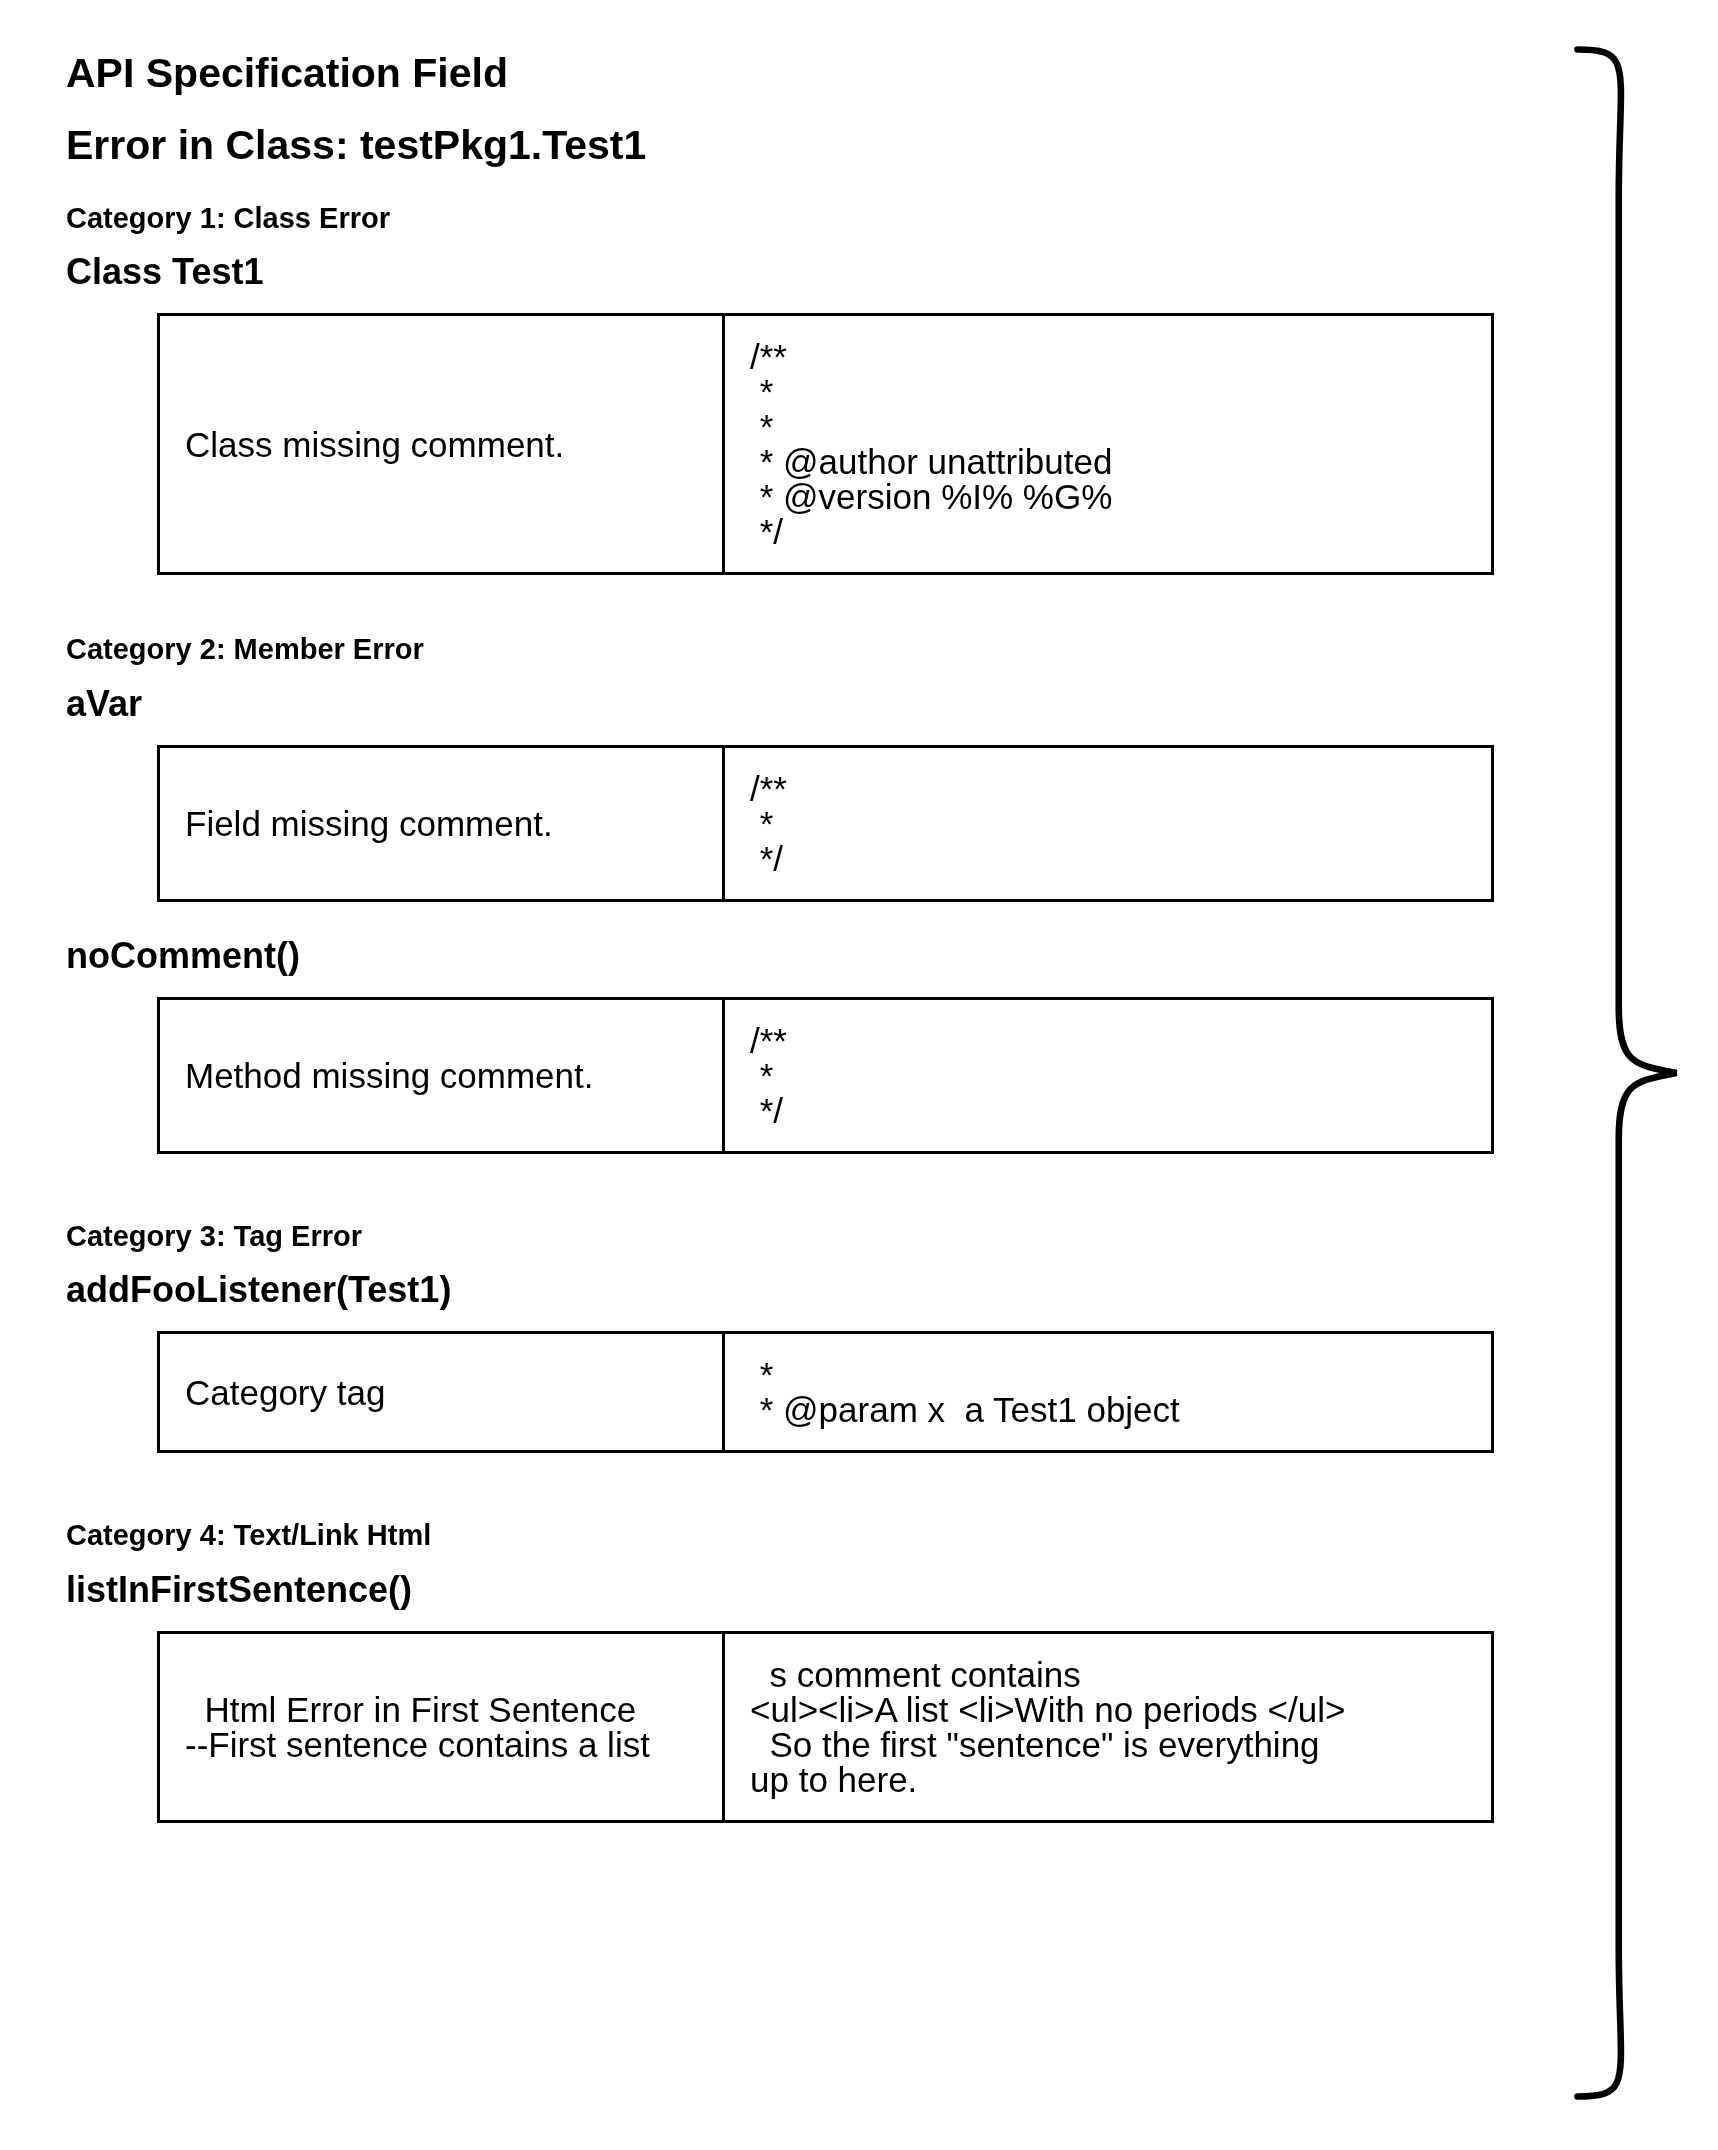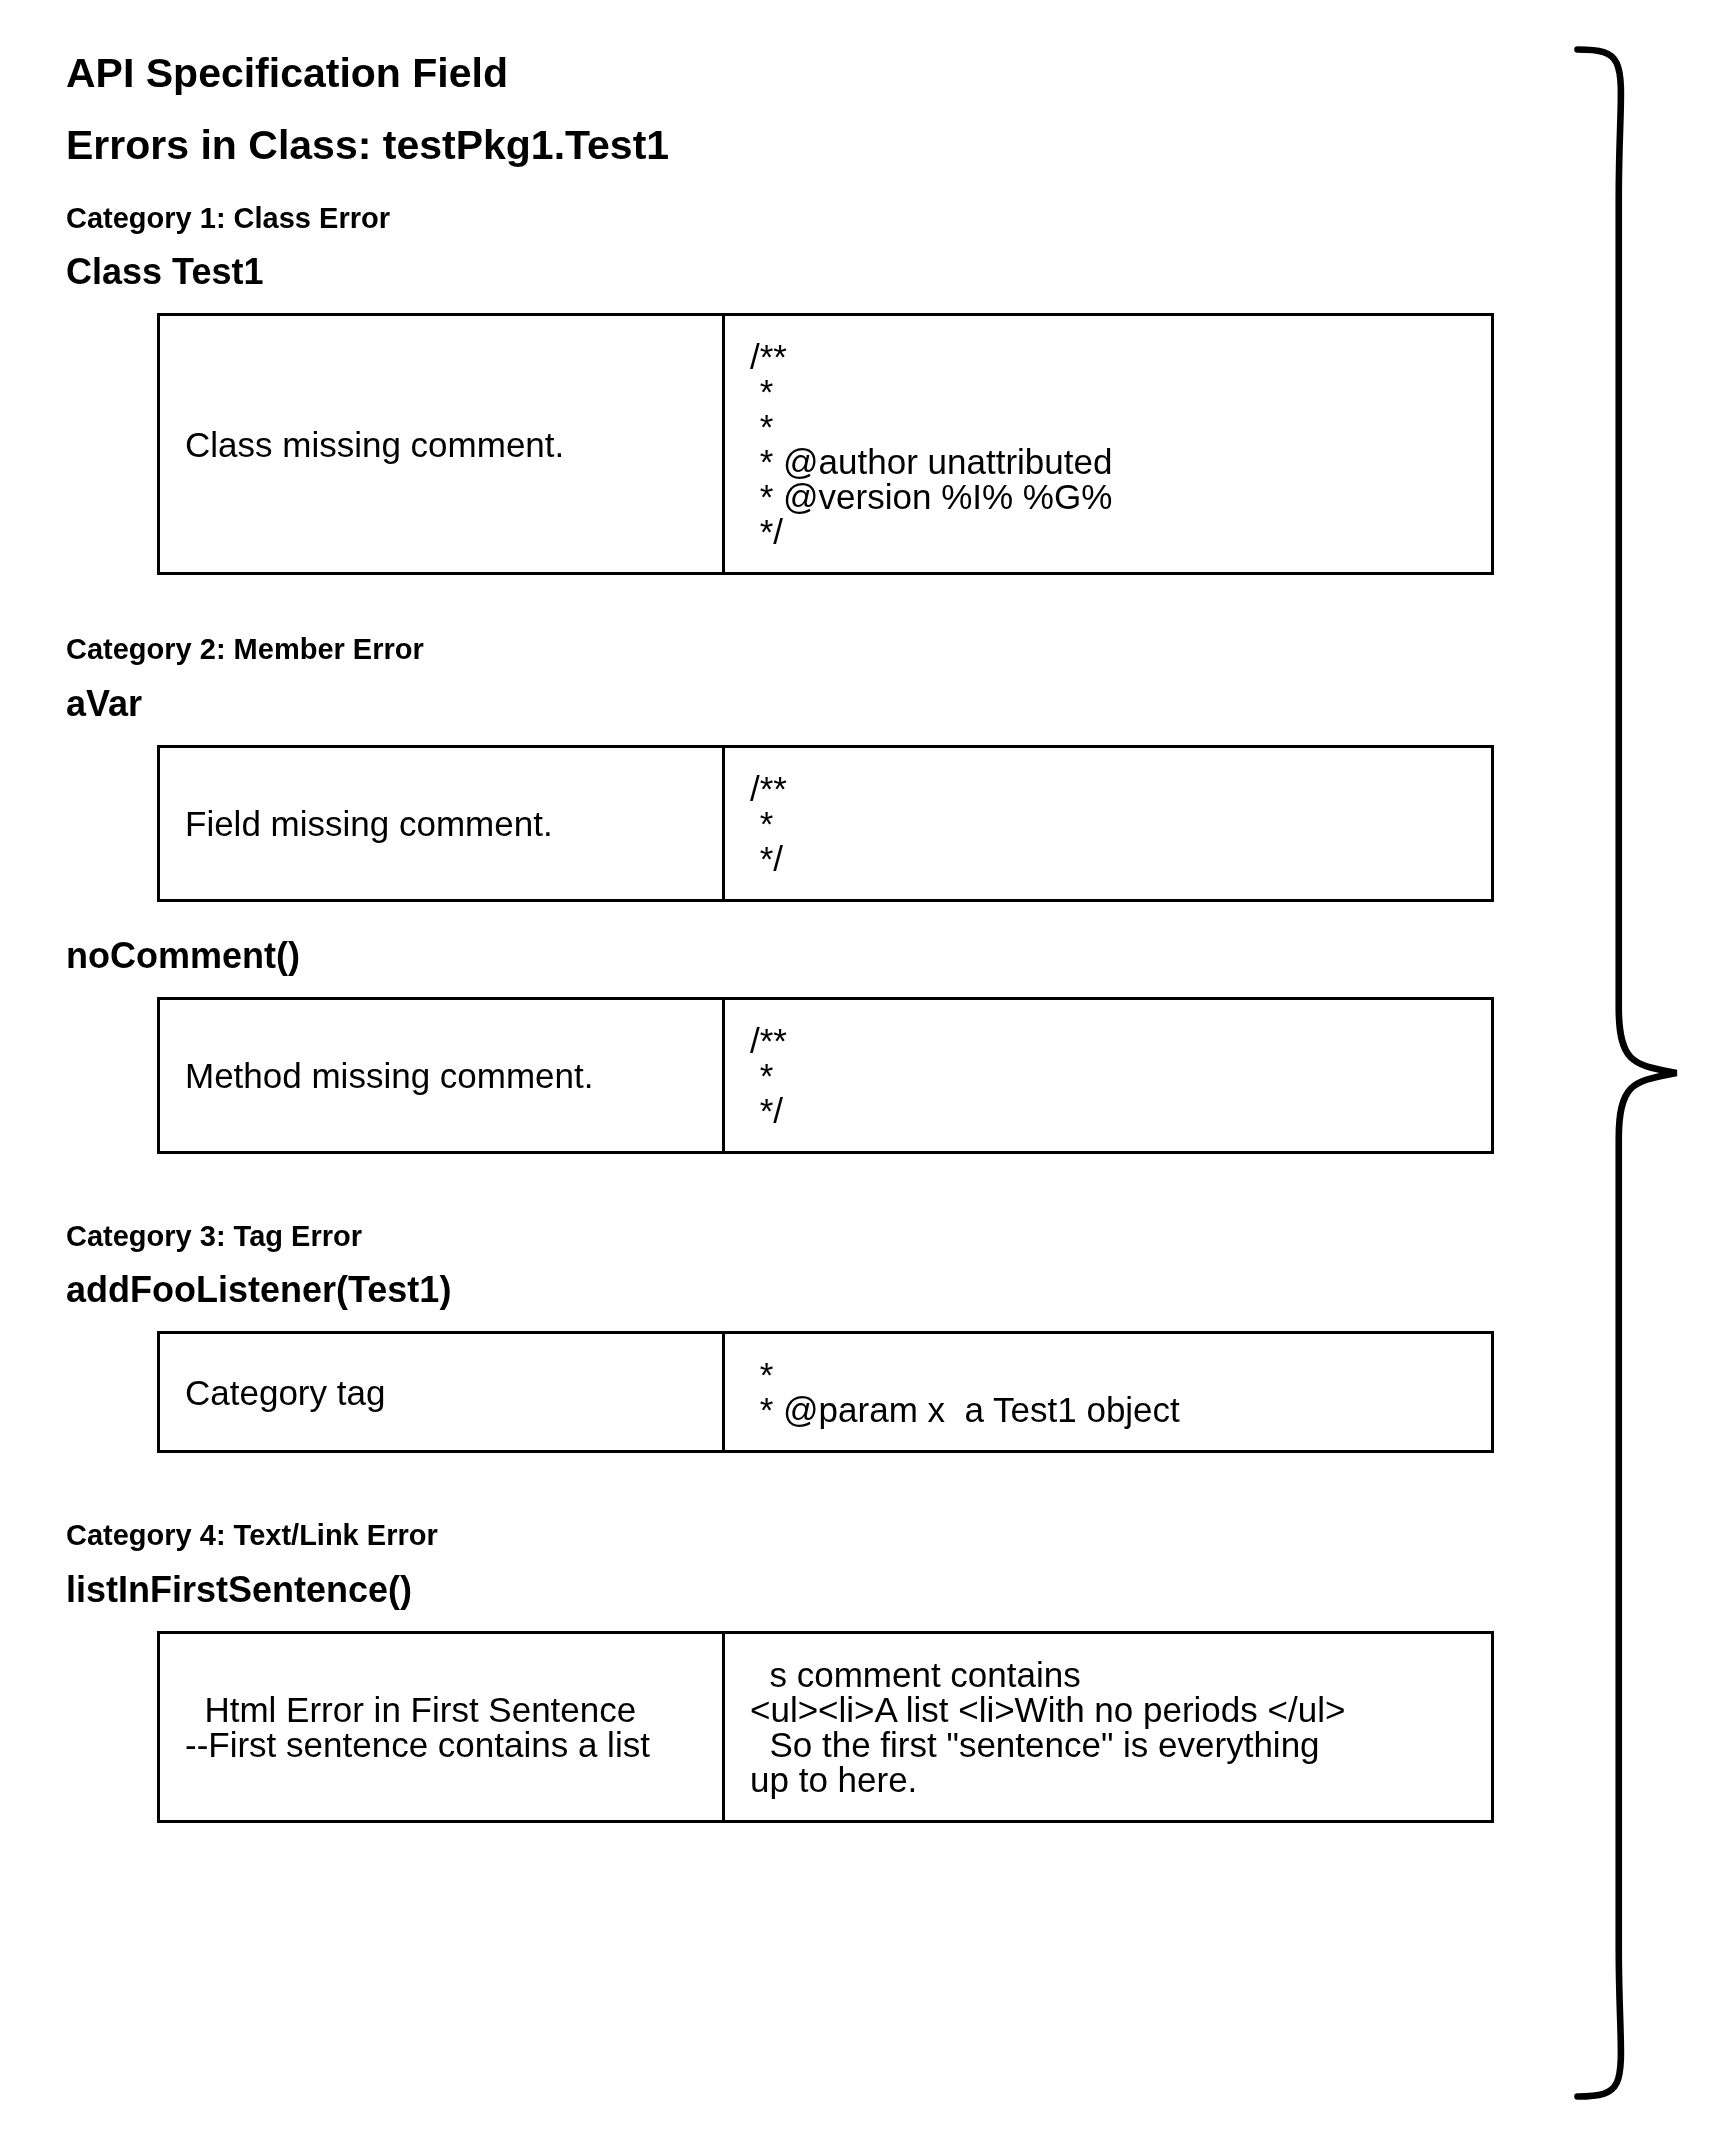--- a/index.html
+++ b/index.html
@@ -65,21 +65,21 @@
     height: 2080px;
     width: 132px;
   }
 </style>
 </head>
 <body>
 
 <div class="content">
 
   <div class="h1">API Specification Field</div>
-  <div class="h1">Errors in Class: testPkg1.Test1</div>
+  <div class="h1">Error in Class: testPkg1.Test1</div>
 
   <div class="h2">Category 1: Class Error</div>
   <div class="h3">Class Test1</div>
   <table class="err-table">
     <tbody>
         <tr>
       <td class="left">Class missing comment.</td>
       <td class="right">/**
  *
  *
@@ -121,21 +121,21 @@
   <table class="err-table">
     <tbody>
         <tr>
       <td class="left">Category tag</td>
       <td class="right"> *
  * @param x  a Test1 object</td>
     </tr>
   </tbody>
     </table>
 
-  <div class="h2" style="margin-top:66px">Category 4: Text/Link Error</div>
+  <div class="h2" style="margin-top:66px">Category 4: Text/Link Html</div>
   <div class="h3">listInFirstSentence()</div>
   <table class="err-table">
     <tbody>
         <tr>
       <td class="left" style="white-space:pre">  Html Error in First Sentence
 --First sentence contains a list</td>
       <td class="right">  s comment contains
 &lt;ul&gt;&lt;li&gt;A list &lt;li&gt;With no periods &lt;/ul&gt;
   So the first "sentence" is everything
 up to here.</td>

